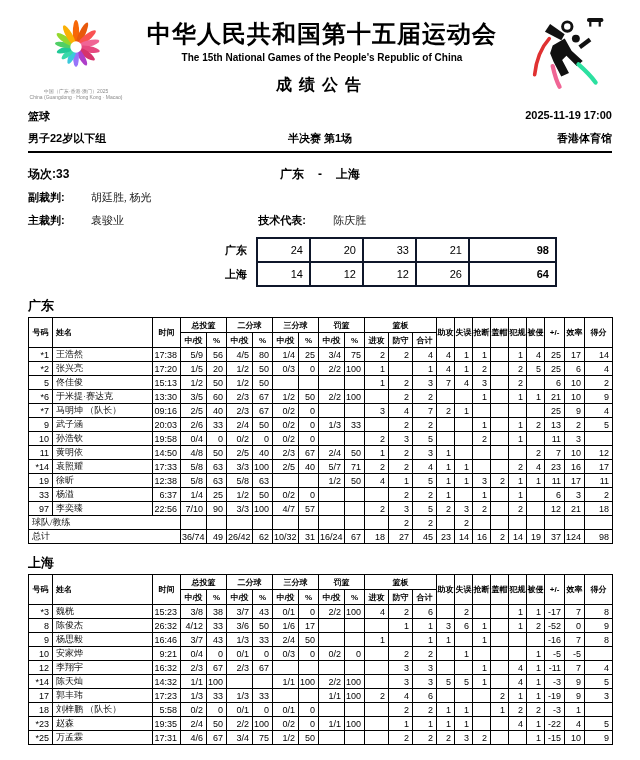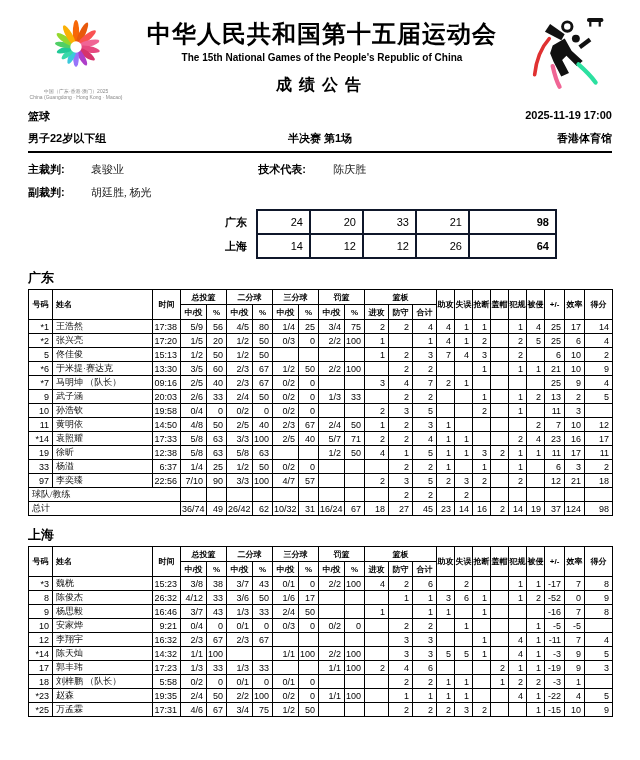--- a/index.html
+++ b/index.html
@@ -98,29 +98,35 @@
     <span>篮球</span>
     <span>2025-11-19 17:00</span>
   </div>
   <div class="info-row">
     <span>男子22岁以下组</span>
     <span class="info-center">半决赛 第1场</span>
     <span>香港体育馆</span>
   </div>
   <div class="rule"></div>
 
+  <div class="match-row">
+    <span>场次:33</span>
+    <span class="matchup">
+      <span>广东</span><span class="dash">-</span><span>上海</span>
+    </span>
+  </div>
+  <div class="off-row">
+    <span class="off-label off-w1">副裁判:</span>
+    <span class="off-name">胡廷胜, 杨光</span>
+  </div>
   <div class="off-row">
     <span class="off-label off-w1">主裁判:</span>
     <span class="off-name off-name1">袁骏业</span>
     <span class="off-label off-w2">技术代表:</span>
     <span class="off-name">陈庆胜</span>
-  </div>
-  <div class="off-row">
-    <span class="off-label off-w1">副裁判:</span>
-    <span class="off-name">胡廷胜, 杨光</span>
   </div>
 
   <div class="qwrap">
     <table class="qtable">
       <tbody>
       <tr>
         <td class="qlabel">广东</td>
         <td class="qcell">24</td>
         <td class="qcell">20</td>
         <td class="qcell">33</td>

